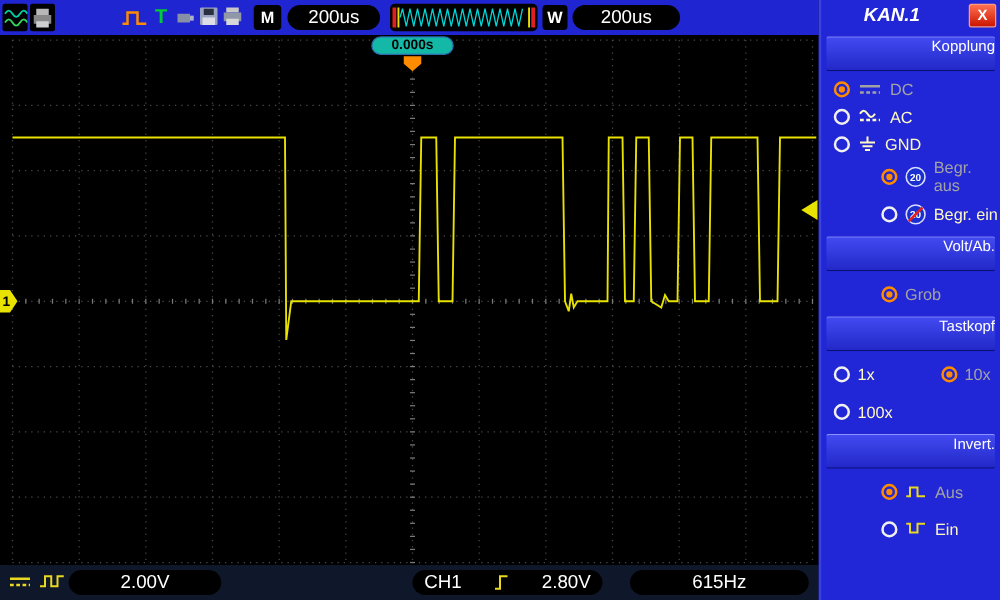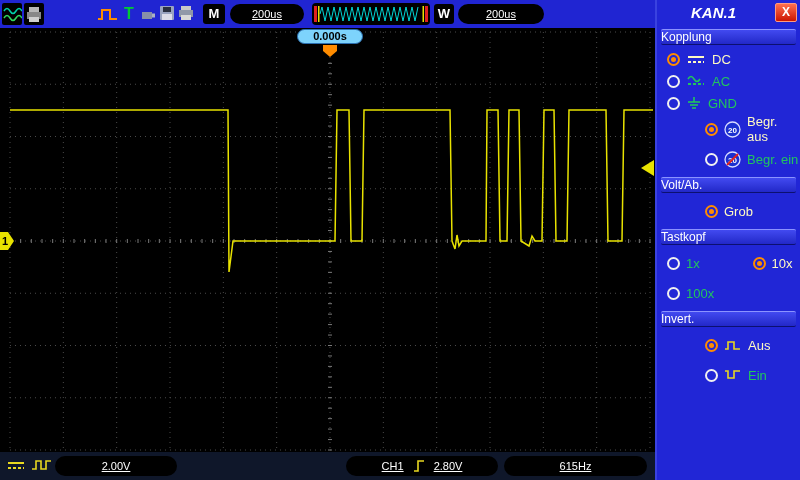--- a/index.html
+++ b/index.html
@@ -13,51 +13,51 @@
   .plot      { position:absolute; left:0; top:28px; width:655px; height:424px; background:#000; }
   .sidebar   { position:absolute; left:655px; top:0; width:145px; height:480px;
                background:#2126d6; border-left:2px solid #3a42e0; }
 
   .tb-chip  { position:absolute; top:3px; width:20px; height:22px; background:#000; border-radius:2px; }
   .tb-glyph { position:absolute; }
   .t-letter { color:#00cc33; font-weight:bold; font-size:16px; line-height:20px; }
 
   .keybox { position:absolute; top:4px; height:20px; background:#000; color:#fff; font-weight:bold;
             font-size:13px; line-height:20px; text-align:center; border-radius:3px; }
-  .pill   { position:absolute; top:4px; height:20px; background:#000; color:#fff; font-size:11px;
-            line-height:20px; text-align:center; border-radius:10px;text-decoration:underline; }
+  .pill   { position:absolute; top:4px; height:20px; background:#000; color:#fff; font-size:15px;
+            line-height:20px; text-align:center; border-radius:10px; }
   .preview { position:absolute; left:312px; top:3px; width:118px; height:22px; background:#000; border-radius:4px; }
 
-  .trig-time { position:absolute; left:297px; top:1px; width:66px; height:15px; background:#7dd3fc;
+  .trig-time { position:absolute; left:297px; top:1px; width:66px; height:15px; background:#14b8a6;
                border:1px solid #2a6eb0; border-radius:8px; color:#000; font-size:11px; font-weight:bold;
                line-height:13px; text-align:center; }
 
   
   .sb-title { position:relative; height:26px; }
   .sb-title .t { display:block; text-align:center; color:#fff; font-weight:bold; font-size:15px;
                  line-height:25px; margin-right:30px;font-style:italic; }
   .close-btn { position:absolute; right:3px; top:3px; width:22px; height:19px;
                background:linear-gradient(#ff7050,#cc1500); border:1px solid #ff9a80; border-radius:2px;
                color:#fff; font-weight:bold; font-size:12px; line-height:16px; text-align:center; }
-  .section-header { margin:3px 4px; height:16px; background:linear-gradient(#424af0,#2228c8);
+  .section-header { margin:3px 4px; height:28px; background:linear-gradient(#424af0,#2228c8);
                     border-top:1px solid #8b93ff; border-bottom:1px solid #0c1070; border-radius:2px;
-                    color:#fff; font-size:12px; line-height:15px; text-align:left; }
-  .opt { display:flex; align-items:center; gap:6px; padding-left:10px; height:22px; color:#22c55e; font-size:13px; }
+                    color:#fff; font-size:12px; line-height:15px; text-align:right; }
+  .opt { display:flex; align-items:center; gap:6px; padding-left:10px; height:22px; color:#fef9c3; font-size:13px; }
   .opt.tall { height:30px;padding-left:48px; }
   .opt-row { display:flex; height:30px;gap:28px; }
   .opt-row .opt { width:50%; height:100%; }
   .radio { flex:none; width:13px; height:13px; border:2px solid #f0f0f0; border-radius:50%; position:relative; }
-  .opt.selected { color:#fef9c3; }
+  .opt.selected { color:#a3a3a3; }
   .opt.selected .radio { border-color:#ff8c00; }
   .opt.selected .radio::after { content:""; position:absolute; left:2px; top:2px; width:5px; height:5px;
                                 border-radius:50%; background:#ff8c00; }
   .opt-icon { flex:none; display:inline-flex; align-items:center; }
 
   .bb-icon { position:absolute; top:6px; }
-  .trigpill { display:flex; align-items:center; justify-content:center; gap:9px;margin-left:16px; }
+  .trigpill { display:flex; align-items:center; justify-content:center; gap:26px; }
 </style>
 </head>
 <body>
 
 <div class="screen">
 
   <div class="topbar">
     <span class="tb-chip" style="left:2px">
       <svg width="20" height="22">
           <path d="M2,8 Q5,3 8,8 T14,8 T20,8" fill="none" stroke="#00d0a8" stroke-width="1.5"></path>

